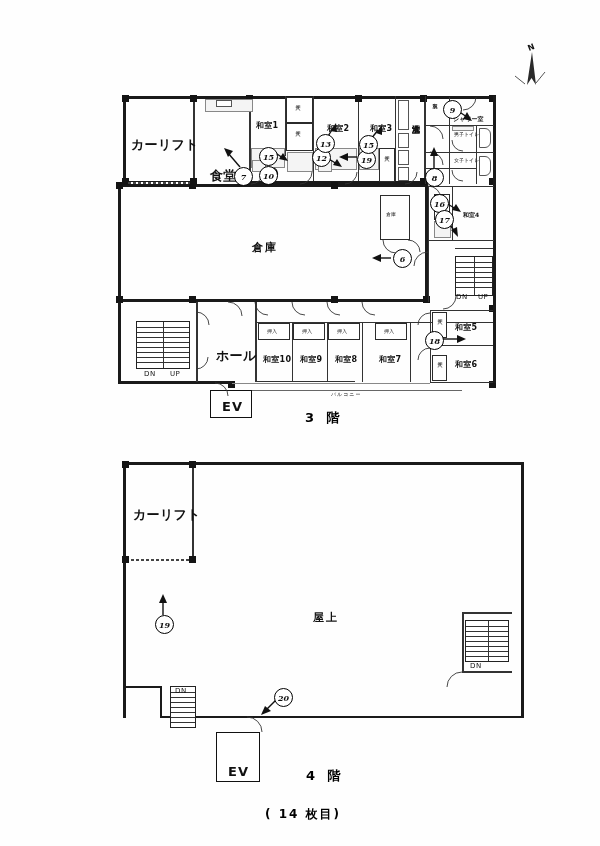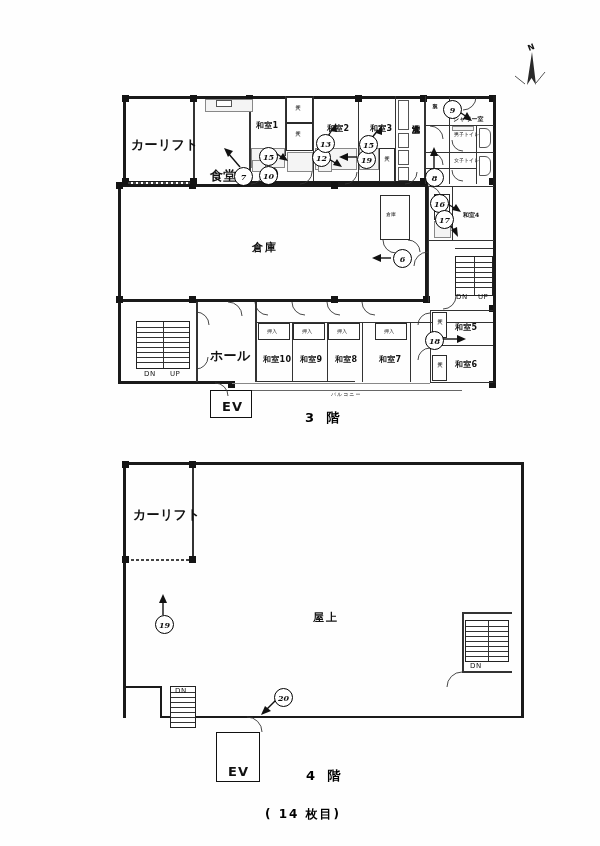--- a/index.html
+++ b/index.html
@@ -225,21 +225,21 @@
         <div class="tread" style="top:20px;"></div>
       <div class="tread" style="top:25px;"></div>
         <div class="tread" style="top:30px;"></div>
       <div class="tread" style="top:35px;"></div>
         <div class="tread" style="top:40px;"></div>
       <div class="split" style="left:26px;"></div>
     </div>
     <div class="dn-up" style="left:144px;top:370px;">DN</div>
     <div class="dn-up" style="left:170px;top:370px;">UP</div>
 
-    <div class="lbl mid" style="left:210px;top:347px;">ホール</div>
+    <div class="lbl mid" style="left:216px;top:347px;">ホール</div>
 
     <div class="thinwall" style="left:257px;top:322px;width:238px;height:1.4px;"></div>
     <div class="thinwall" style="left:257px;top:381px;width:98px;height:1.4px;"></div>
     <div class="thinwall" style="left:292px;top:322px;width:1.2px;height:60px;"></div>
     <div class="thinwall" style="left:327px;top:322px;width:1.2px;height:60px;"></div>
     <div class="thinwall" style="left:362px;top:322px;width:1.2px;height:60px;"></div>
     <div class="thinwall" style="left:410px;top:322px;width:1.2px;height:60px;"></div>
 
     <div class="closet" style="left:258px;top:323px;width:32px;height:17px;"></div>
     <div class="closet" style="left:293px;top:323px;width:32px;height:17px;"></div>

